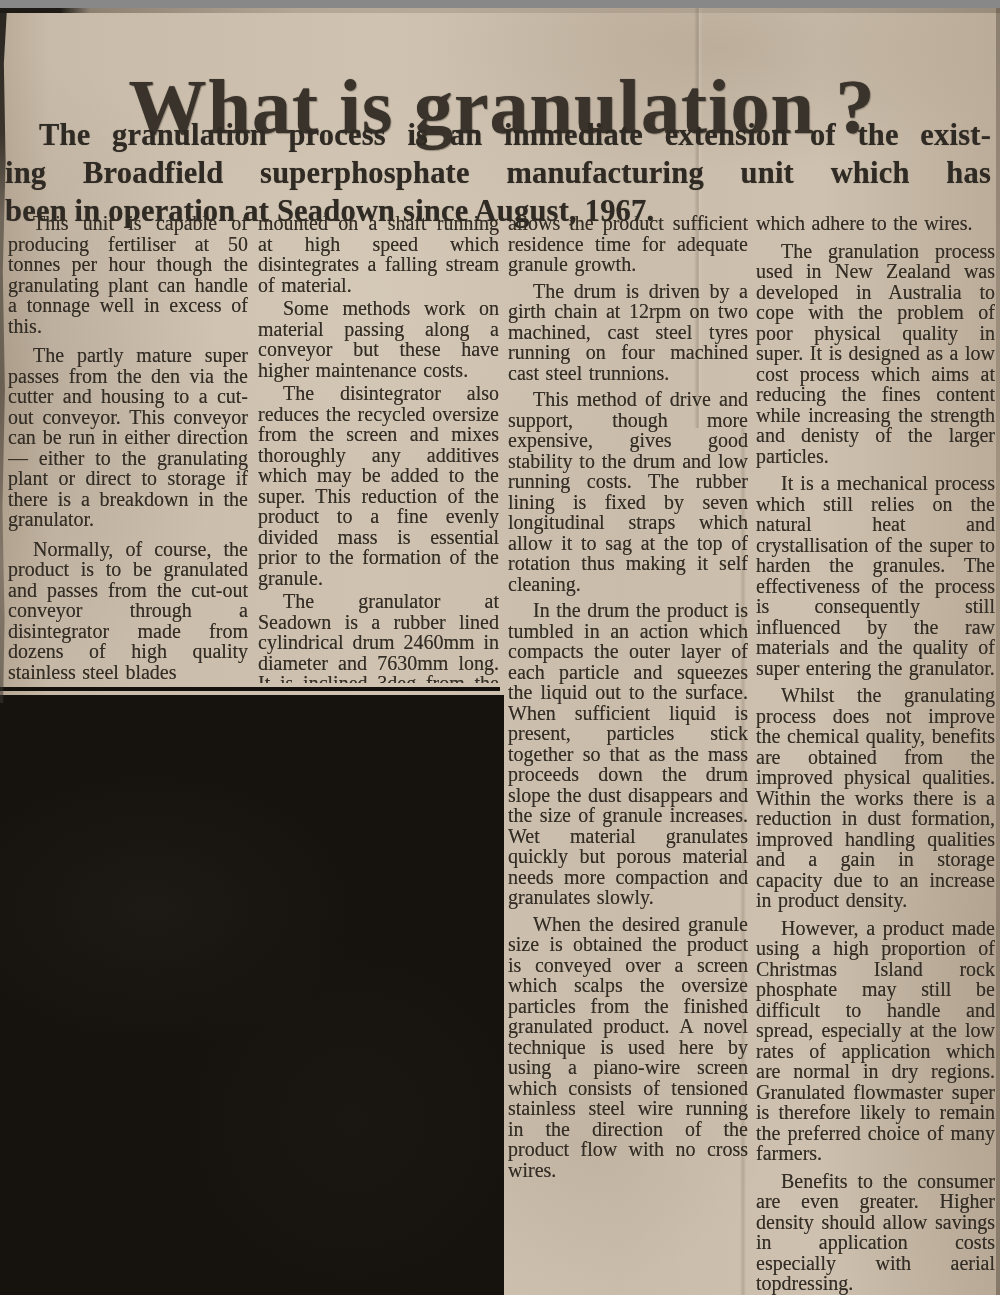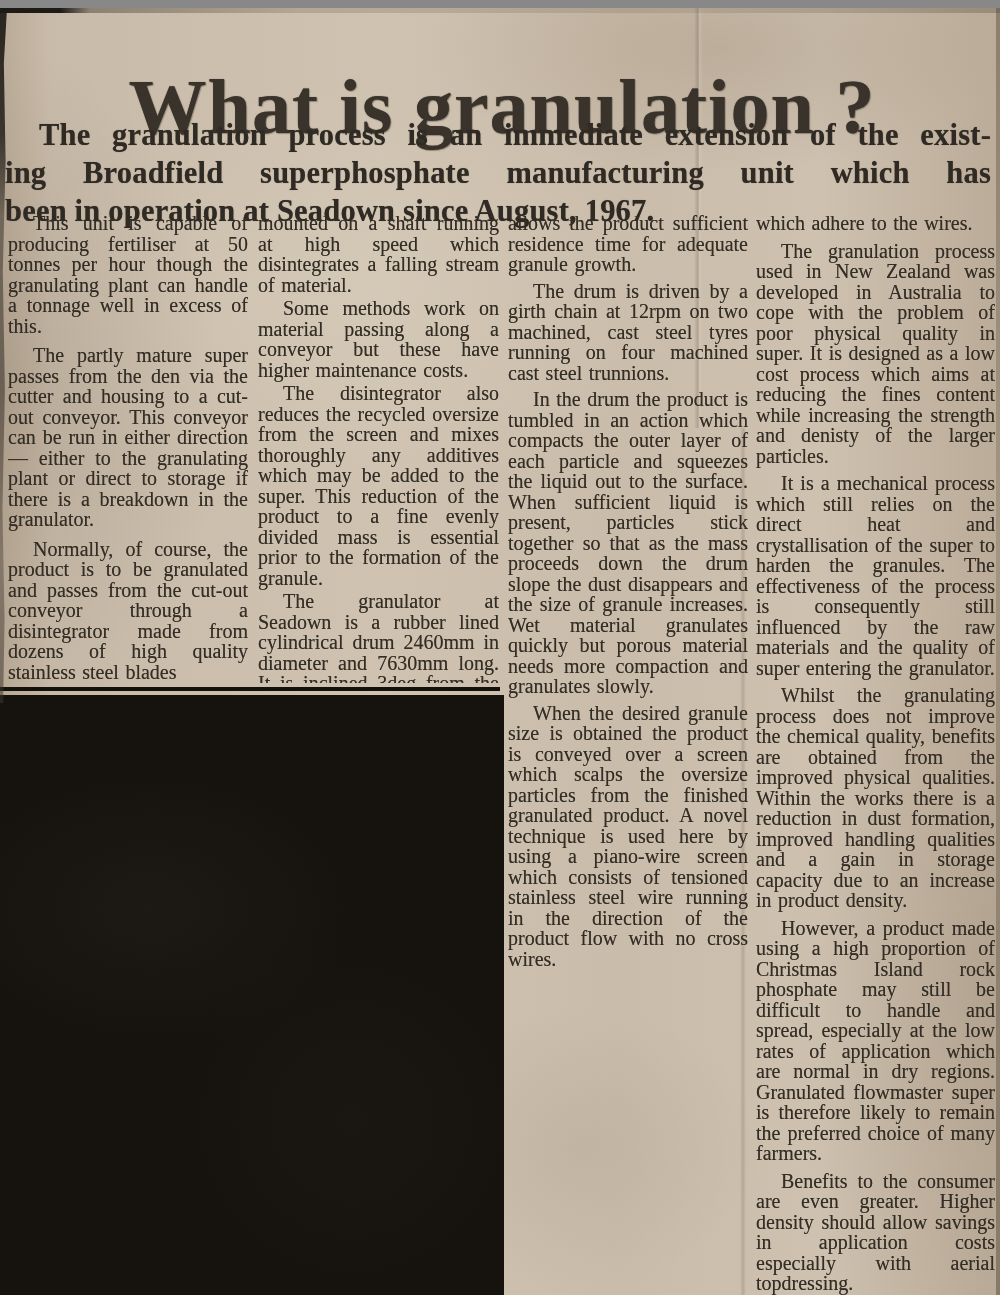--- a/index.html
+++ b/index.html
@@ -120,28 +120,29 @@
   <div class="col col-2">
     <p class="cont">mounted on a shaft running at high speed which disintegrates a falling stream of material.</p>
     <p>Some methods work on material passing along a conveyor but these have higher maintenance costs.</p>
     <p>The disintegrator also reduces the recycled oversize from the screen and mixes thoroughly any additives which may be added to the super. This reduction of the product to a fine evenly divided mass is essential prior to the formation of the granule.</p>
     <p>The granulator at Seadown is a rubber lined cylindrical drum 2460mm in diameter and 7630mm long. It is inclined 3deg from the horizontal which</p>
   </div>
 
   <div class="col col-3">
     <p class="cont">allows the product sufficient residence time for adequate granule growth.</p>
     <p>The drum is driven by a girth chain at 12rpm on two machined, cast steel tyres running on four machined cast steel trunnions.</p>
+    <p>This method of drive and support, though more expensive, gives good stability to the drum and low running costs. The rubber lining is fixed by seven longitudinal straps which allow it to sag at the top of rotation thus making it self cleaning.</p>
     <p>In the drum the product is tumbled in an action which compacts the outer layer of each particle and squeezes the liquid out to the surface. When sufficient liquid is present, particles stick together so that as the mass proceeds down the drum slope the dust disappears and the size of granule increases. Wet material granulates quickly but porous material needs more compaction and granulates slowly.</p>
     <p>When the desired granule size is obtained the product is conveyed over a screen which scalps the oversize particles from the finished granulated product. A novel technique is used here by using a piano-wire screen which consists of tensioned stainless steel wire running in the direction of the product flow with no cross wires.</p>
   </div>
 
   <div class="col col-4">
     <p class="cont">which adhere to the wires.</p>
     <p>The granulation process used in New Zealand was developed in Australia to cope with the problem of poor physical quality in super. It is designed as a low cost process which aims at reducing the fines content while increasing the strength and denisty of the larger particles.</p>
-    <p>It is a mechanical process which still relies on the direct heat and crystallisation of the super to harden the granules. The effectiveness of the process is consequently still influenced by the raw materials and the quality of super entering the granulator.</p>
+    <p>It is a mechanical process which still relies on the natural heat and crystallisation of the super to harden the granules. The effectiveness of the process is consequently still influenced by the raw materials and the quality of super entering the granulator.</p>
     <p>Whilst the granulating process does not improve the chemical quality, benefits are obtained from the improved physical qualities. Within the works there is a reduction in dust formation, improved handling qualities and a gain in storage capacity due to an increase in product density.</p>
     <p>However, a product made using a high proportion of Christmas Island rock phosphate may still be difficult to handle and spread, especially at the low rates of application which are normal in dry regions. Granulated flowmaster super is therefore likely to remain the preferred choice of many farmers.</p>
     <p>Benefits to the consumer are even greater. Higher density should allow savings in application costs especially with aerial topdressing.</p>
   </div>
 
   <div class="photo-rule"></div>
   <div class="photo"></div>
 
   <div class="edge-left"></div>
   <div class="edge-top"></div>

